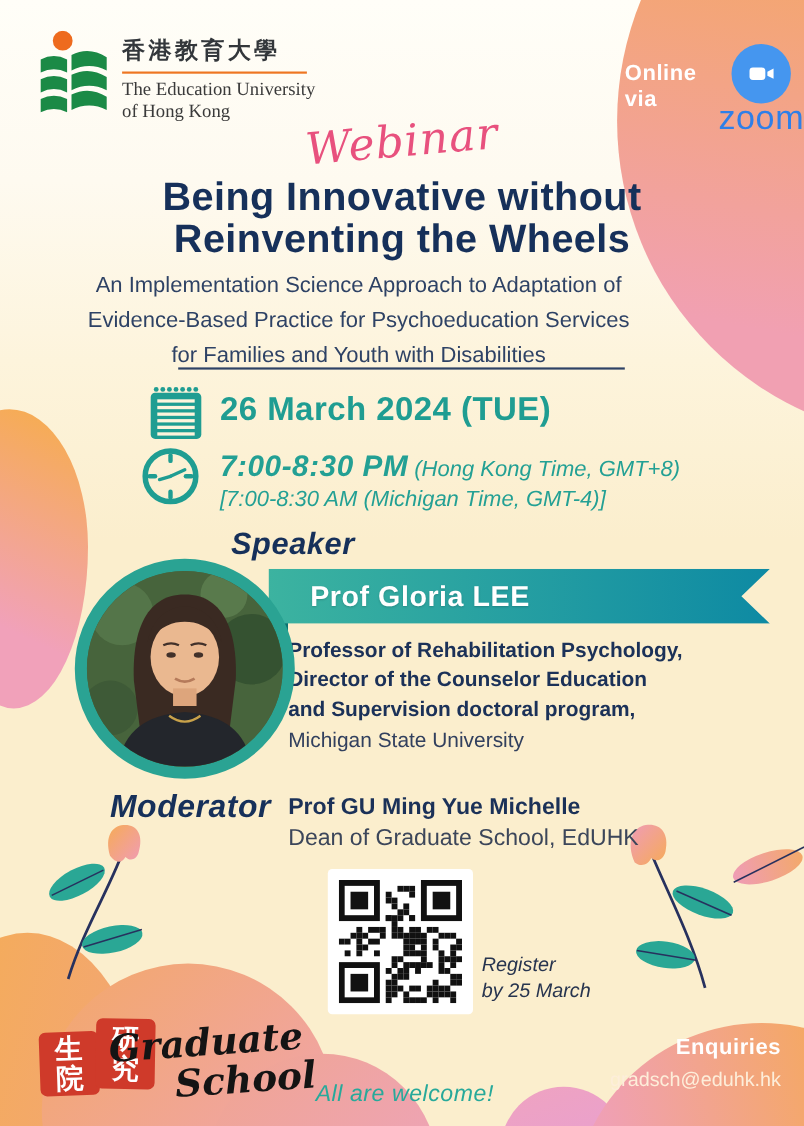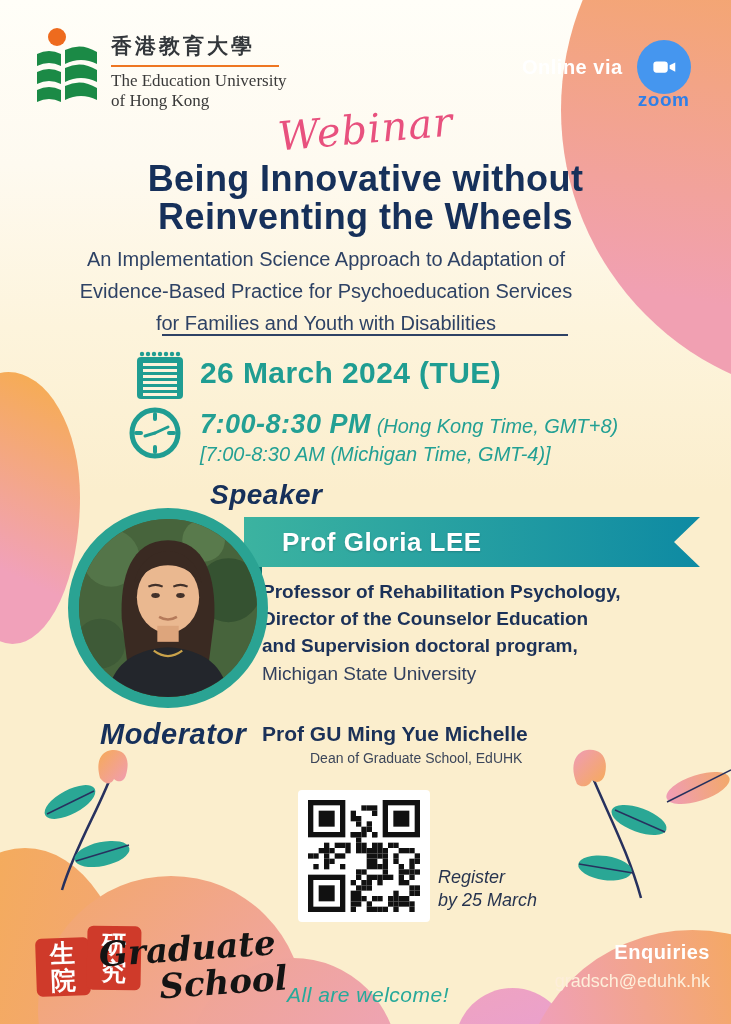--- a/index.html
+++ b/index.html
@@ -32,25 +32,25 @@
   .flower-right { left:563px; top:746px; }
 
   
   .logo-wrap { position:absolute; left:35px; top:28px; display:flex; gap:12px; z-index:2; }
   .logo-text { padding-top:4px; }
   .logo-zh { font-size:21px; letter-spacing:3px; color:#33373b; font-weight:bold;
     font-family:"DejaVu Sans", sans-serif; }
   .logo-rule { width:168px; height:2px; background:#ee7622; margin:5px 0 4px; }
   .logo-en { font-family:"Liberation Serif", serif; font-size:17px; color:#3a3a3a; line-height:1.15; }
   .online-wrap { position:absolute; left:522px; top:40px; display:flex; align-items:flex-start; gap:14px; z-index:2; }
-  .online-label { color:#fff; font-weight:bold; font-size:20px; margin-top:16px; letter-spacing:.5px; }
+  .online-label { color:#fff; font-weight:bold; font-size:20px; margin-top:16px; letter-spacing:.5px;margin-left:46px; }
   .zoom-stack { display:flex; flex-direction:column; align-items:center; }
   .zoom-circle { width:54px; height:54px; border-radius:50%; background:#4596ef;
     display:flex; align-items:center; justify-content:center; }
-  .zoom-word { color:#2f7fe8; font-weight:bold; font-size:19px; letter-spacing:.5px; margin-top:-5px; }
+  .zoom-word { color:#2f7fe8; font-weight:normal; font-size:31px; letter-spacing:.5px; margin-top:-5px; }
 
   
   .webinar { position:absolute; left:0; width:731px; top:106px; text-align:center;
     font-family:"DejaVu Serif", serif; font-style:italic; font-size:40px; color:#e8517e;
     transform:rotate(-5deg); z-index:2; letter-spacing:1px; }
   .title { position:absolute; left:0; width:731px; top:160px; text-align:center;
     font-size:36px; font-weight:800; color:#16305a; line-height:1.06; letter-spacing:.4px; z-index:2; }
   .subtitle { position:absolute; left:0; width:652px; top:243px; text-align:center;
     font-size:20px; color:#2e4265; line-height:1.6; z-index:2; }
   .subtitle-rule { position:absolute; left:162px; top:334px; width:406px; height:2px;
@@ -81,21 +81,21 @@
     border:11px solid #2aa393; overflow:hidden; z-index:3; background:#47643c; }
   .speaker-details { position:absolute; left:262px; top:579px; z-index:2; }
   .speaker-details .bold-line { font-size:19px; font-weight:800; color:#1b3158; line-height:1.42; }
   .speaker-details .plain-line { font-size:19px; color:#32405e; margin-top:3px; }
 
   
   .moderator-label { position:absolute; left:100px; top:718px; font-size:29px; font-weight:bold;
     font-style:italic; color:#16305a; z-index:2; letter-spacing:.5px; }
   .moderator-block { position:absolute; left:262px; top:722px; z-index:2; }
   .moderator-name { font-size:21px; font-weight:800; color:#1b3158; }
-  .moderator-title { font-size:14px; color:#3c465a; margin-top:4px;margin-left:48px; }
+  .moderator-title { font-size:21px; color:#3c465a; margin-top:4px; }
 
   
   .qr-box { position:absolute; left:298px; top:790px; width:132px; height:132px; background:#fff;
     border-radius:4px; padding:10px; z-index:2; }
   .register-note { position:absolute; left:438px; top:866px; font-size:18px; font-style:italic;
     color:#27344f; line-height:1.3; z-index:2; font-weight:500; }
 
   
   .seal-group { position:absolute; left:36px; top:926px; display:flex; z-index:2; }
   .seal { width:54px; background:#cf3a2a; border-radius:6px; color:#fff; text-align:center;

